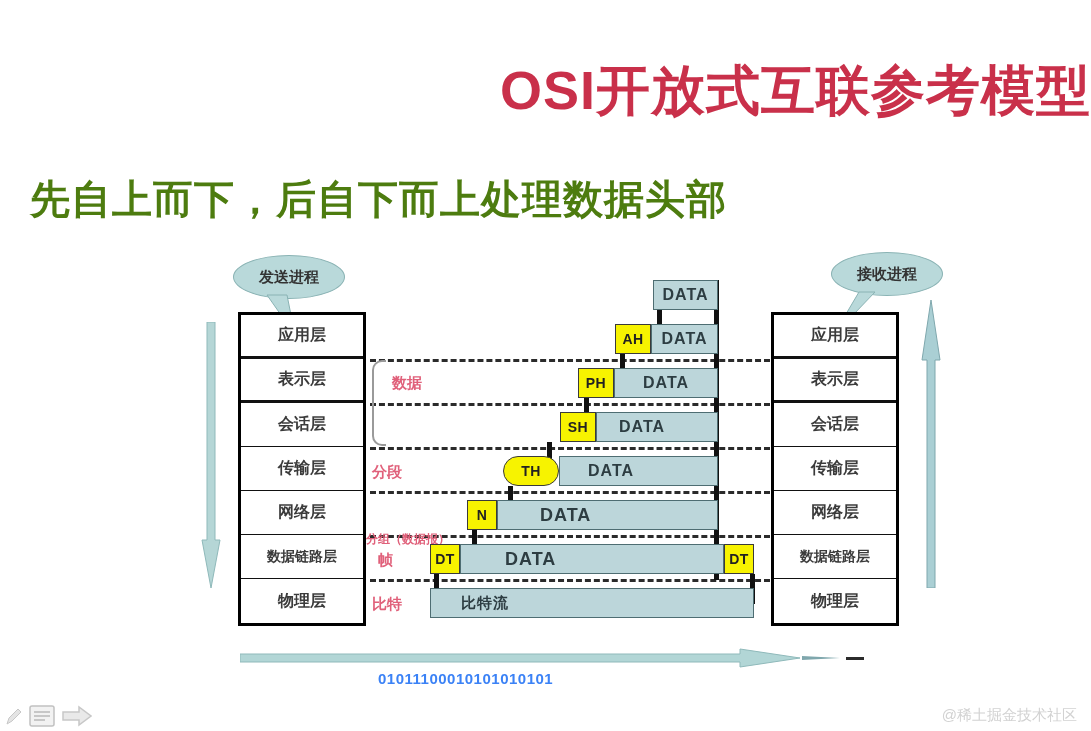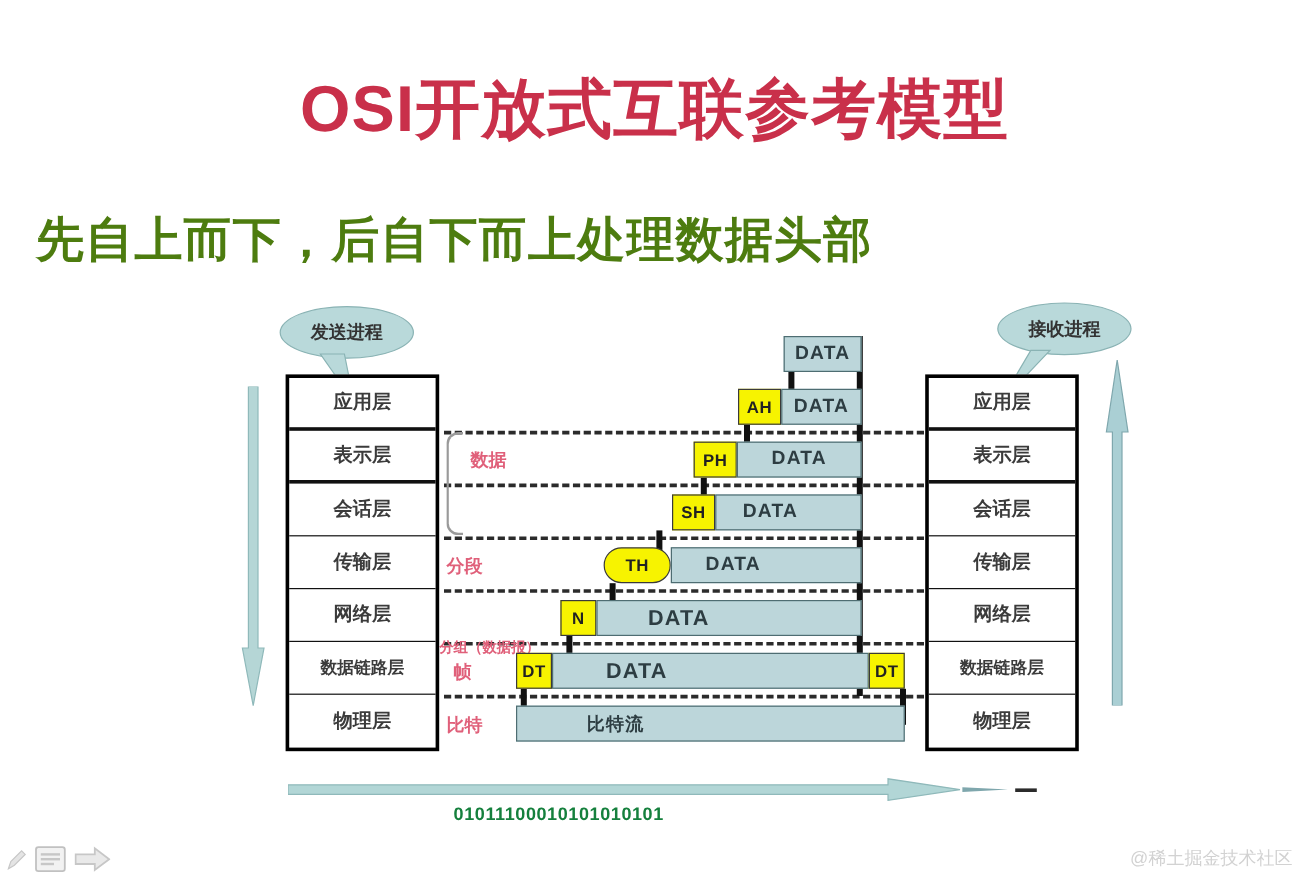--- a/index.html
+++ b/index.html
@@ -13,21 +13,21 @@
   #slide {
     position: relative;
     width: 1091px; height: 731px;
     background: #ffffff;
   }
 
   
   .title {
     position: absolute;
     left: 0; top: 55px; width: 1091px;
-    text-align: center;
+    text-align: right;
     font-size: 54px;
     font-weight: 700;
     color: #c9304a;
     letter-spacing: 1px;
     white-space: nowrap;
   }
   .subtitle {
     position: absolute;
     left: 30px; top: 172px;
     font-size: 40px;
@@ -128,21 +128,21 @@
 
   
   .varrow { position: absolute; }
 
   
   .harrow { position: absolute; }
 
   .binary {
     position: absolute;
     font-size: 15px; font-weight: 700;
-    color: #15803d;
+    color: #3b82f6;
     letter-spacing: 0.5px;
     white-space: nowrap;
     text-align: right;
   }
 
   
   .watermark {
     position: absolute;
     right: 14px; bottom: 6px;
     font-size: 15px;
@@ -245,21 +245,21 @@
     <div class="payload wide" style="justify-content:flex-start;padding-left:42px;">DATA</div>
   </div>
 
   <div class="pdu" style="left:430px;top:544px;width:324px;">
     <div class="hdr" style="width:30px;">DT</div>
     <div class="payload wide" style="justify-content:flex-start;padding-left:44px;">DATA</div>
     <div class="hdr" style="width:30px;">DT</div>
   </div>
 
   <div class="pdu" style="left:430px;top:588px;width:324px;">
-    <div class="payload" style="justify-content:flex-start;padding-left:58px;font-size:15px;font-weight:700;">比特流</div>
+    <div class="payload" style="justify-content:flex-start;padding-left:30px;font-size:15px;font-weight:700;">比特流</div>
   </div>
 
   <div class="stack" style="left:238px;top:312px;">
     <div class="layer">
       <span>应用层</span>
       </div>
     <div class="layer">
       <span>表示层</span>
       </div>
     <div class="layer thin">

